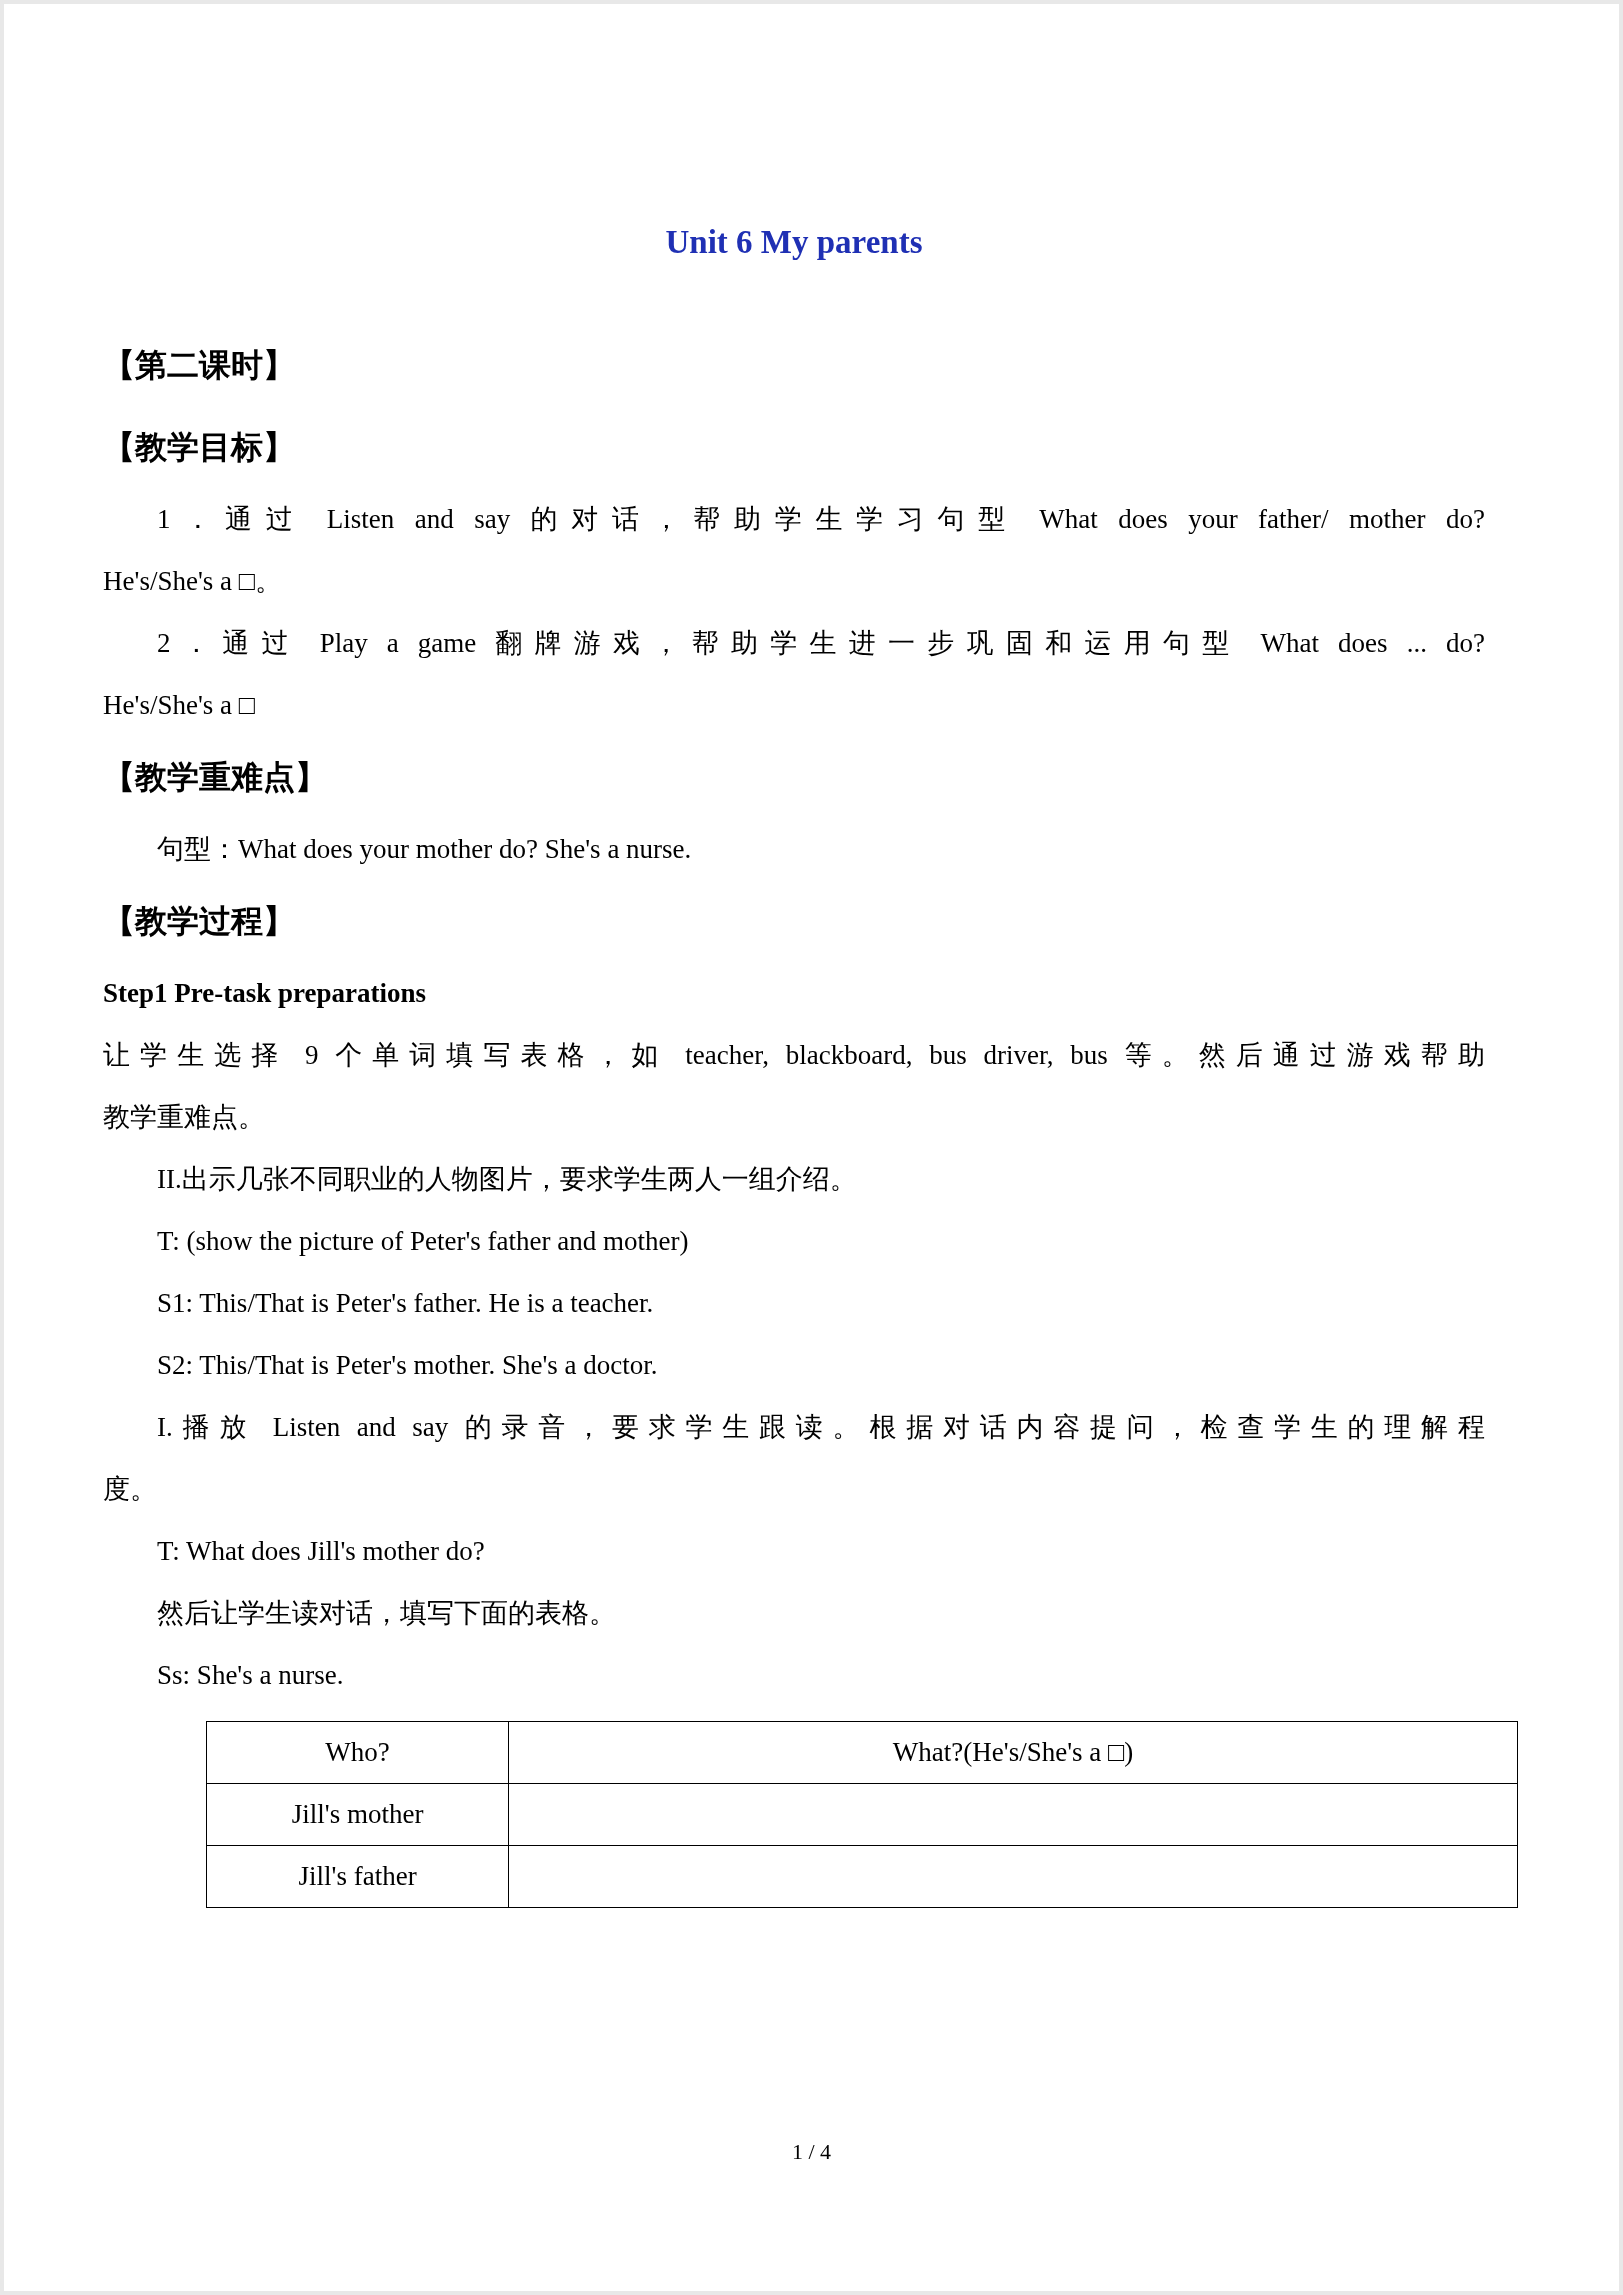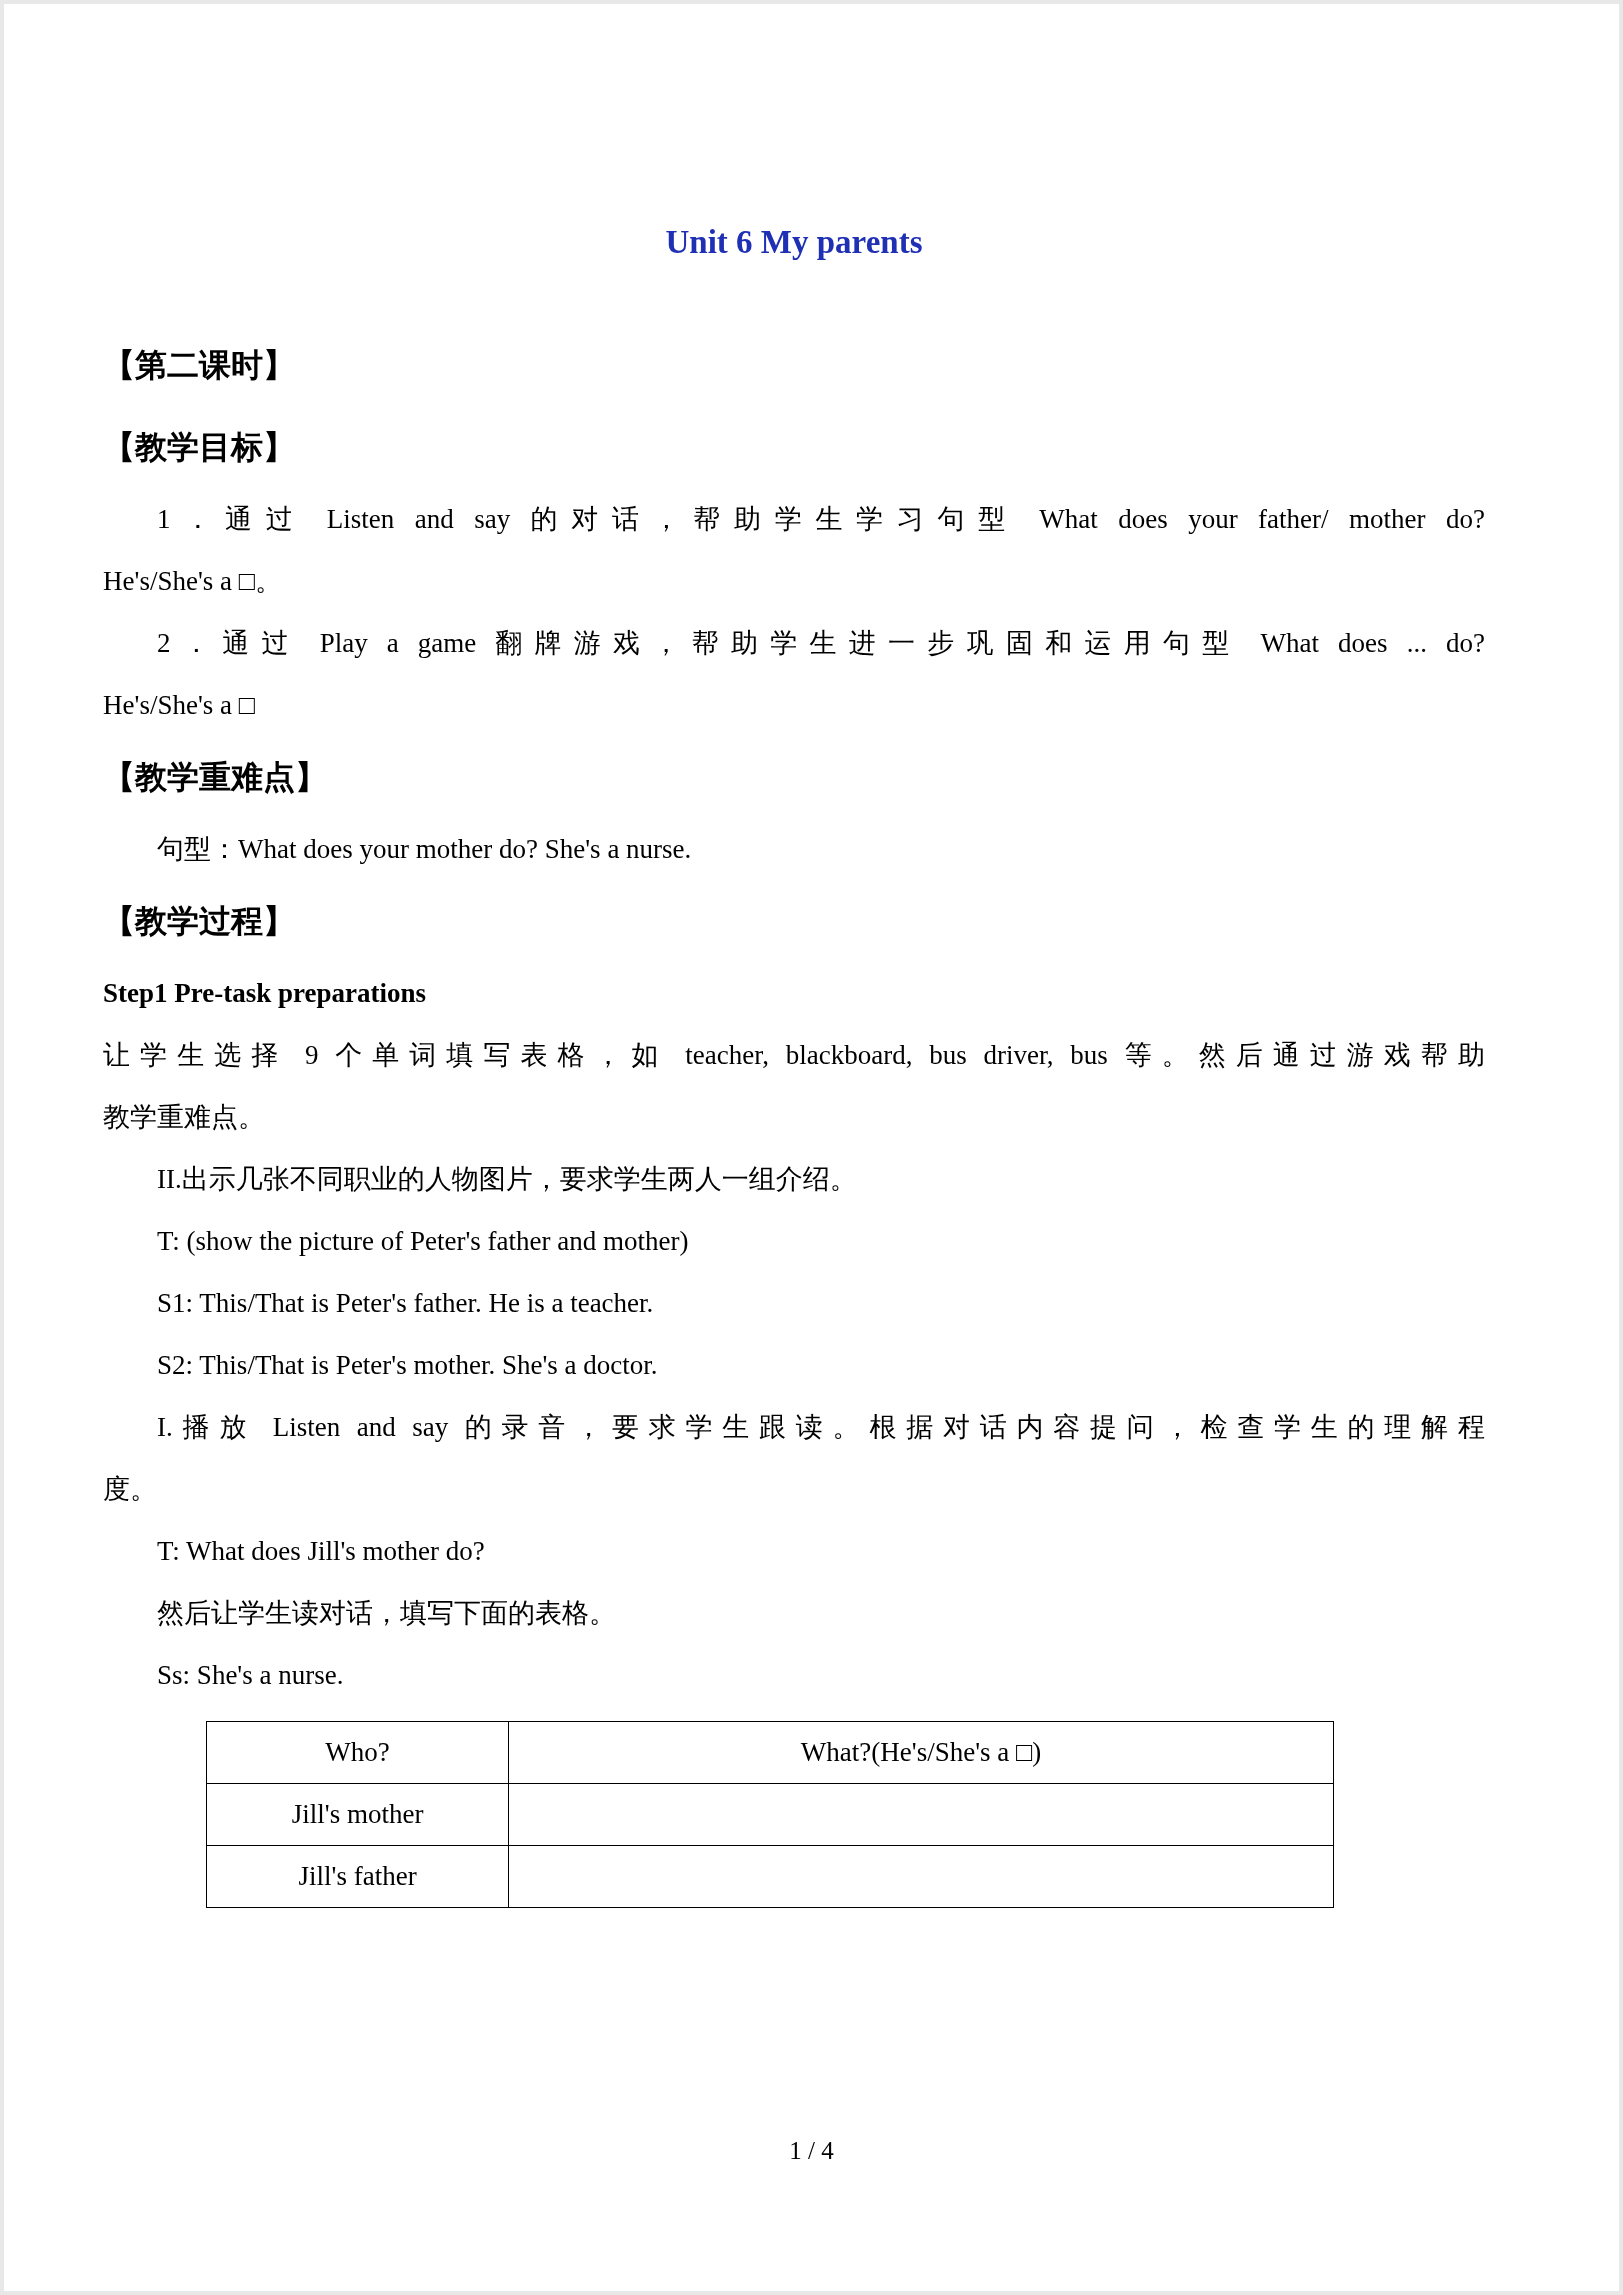--- a/index.html
+++ b/index.html
@@ -29,38 +29,38 @@
     font-family: "Liberation Sans", "DejaVu Sans", sans-serif;
   }
   .para { font-size: 27px; line-height: 62px; text-align: left; }
   .step { font-size: 27px; line-height: 62px; font-weight: bold; }
   .line { display: block; }
   .jline { display: block; text-align: justify; text-align-last: justify; }
   .indent { text-indent: 2em; }
   table.fill {
     border-collapse: collapse;
     margin: 15px 0 0 103px;
-    width: 1128px;
+    width: 1312px;
     table-layout: fixed;
   }
   table.fill td, table.fill th {
     border: 1.4px solid #000;
     height: 62px;
     font-size: 27px;
     font-weight: normal;
     text-align: center;
     vertical-align: middle;
     padding: 0;
   }
   table.fill .col-who { width: 302px; }
   .footer {
     position: absolute;
     left: 0; right: 0; bottom: 126px;
     text-align: center;
-    font-size: 25px;
+    font-size: 22px;
     font-family: "Liberation Serif", "DejaVu Serif", serif;
   }
 </style>
 </head>
 <body>
 
 <div class="page">
 
   <h1 class="title" style="color: rgb(31, 48, 180);">Unit 6 My parents</h1>
 

